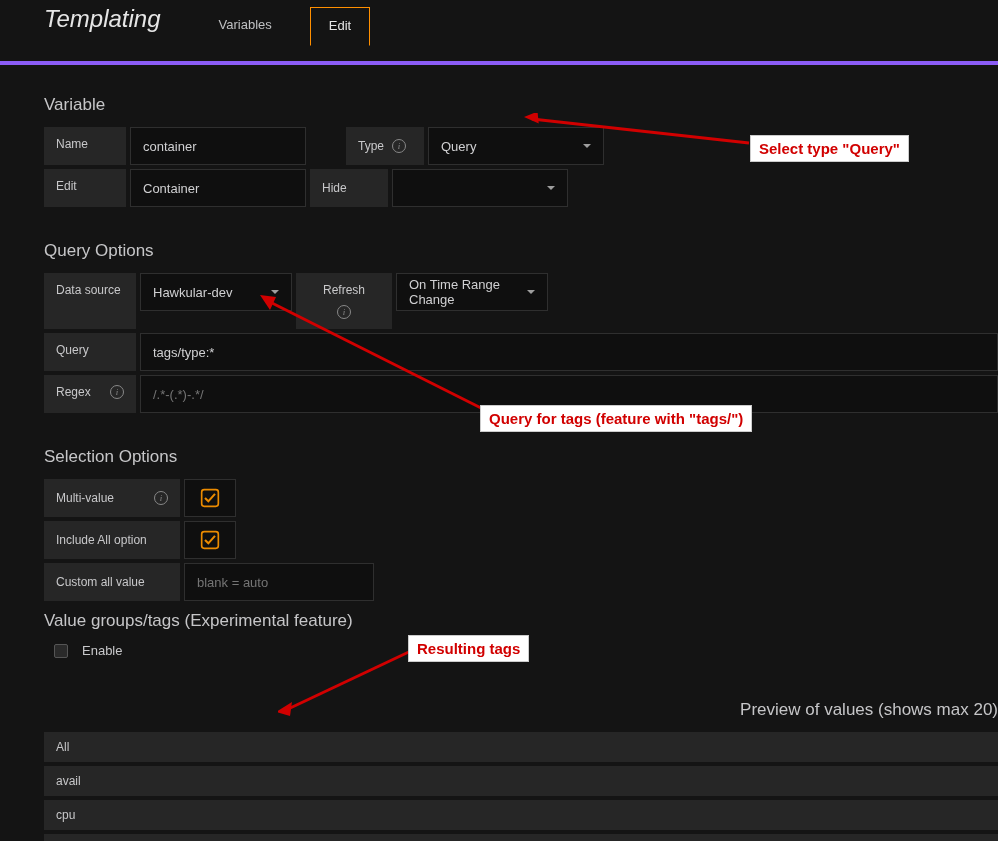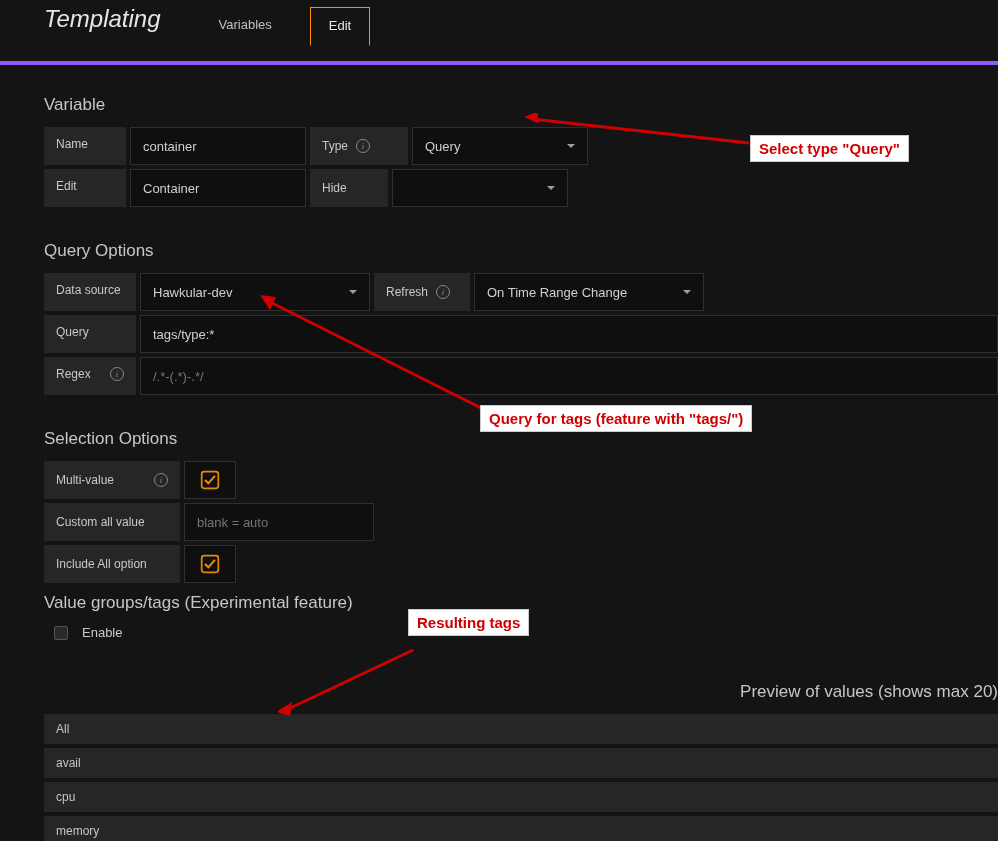--- a/index.html
+++ b/index.html
@@ -78,21 +78,21 @@
   }
   .inp { width: 176px; }
   .sel {
     width: 176px;
     position: relative;
     display: flex;
     align-items: center;
     justify-content: space-between;
     cursor: pointer;
   }
-  .sel-wide { width: 230px; }
+  .sel-wide { width: 152px; }
   .caret {
     width: 0; height: 0;
     border-left: 4px solid transparent;
     border-right: 4px solid transparent;
     border-top: 4px solid #9e9e9e;
   }
   .info-icon {
     display: inline-flex;
     width: 14px; height: 14px;
     border: 1px solid #888;
@@ -204,21 +204,21 @@
 <div class="content">
 
   
   <div class="section-title">Variable</div>
 
   <div class="row">
     <div class="lbl">
         <span>Name</span>
       </div>
     <input class="inp" value="container" style="">
-    <div class="lbl-mid" style="width:98px;">
+    <div class="lbl-mid" style="width:78px;margin-left:36px;">
       <span>Type</span>
       <span class="info-icon">i</span>
     </div>
     <div class="sel">
       <span>Query</span>
       <span class="caret"></span>
     </div>
   </div>
 
   <div class="row">
@@ -239,21 +239,21 @@
   <div class="section-title" style="margin-top:34px;">Query Options</div>
 
   <div class="row">
     <div class="lbl lbl-wide">
         <span>Data source</span>
       </div>
     <div class="sel sel-wide">
       <span>Hawkular-dev</span>
       <span class="caret"></span>
     </div>
-    <div class="lbl-mid" style="width:96px;">
+    <div class="lbl-mid" style="width:96px;flex-direction:column;">
       <span>Refresh</span>
       <span class="info-icon">i</span>
     </div>
     <div class="sel sel-wide">
       <span>On Time Range Change</span>
       <span class="caret"></span>
     </div>
   </div>
 
   <div class="query-row">
@@ -282,35 +282,35 @@
     <div class="checkbox-box">
       <svg class="check-svg" viewBox="0 0 24 24">
         <rect x="2" y="2" width="20" height="20" rx="3" fill="none" stroke="#ec8b00" stroke-width="2"></rect>
         <path d="M6 12 L10 16 L18 7" fill="none" stroke="#ec8b00" stroke-width="2.5"></path>
       </svg>
     </div>
   </div>
 
   <div class="row">
     <div class="sel-opt-lbl">
-      <span>Custom all value</span>
-    </div>
-    <input class="inp-custom" placeholder="blank = auto" style="">
-  </div>
-
-  <div class="row">
-    <div class="sel-opt-lbl">
       <span>Include All option</span>
     </div>
     <div class="checkbox-box">
       <svg class="check-svg" viewBox="0 0 24 24">
         <rect x="2" y="2" width="20" height="20" rx="3" fill="none" stroke="#ec8b00" stroke-width="2"></rect>
         <path d="M6 12 L10 16 L18 7" fill="none" stroke="#ec8b00" stroke-width="2.5"></path>
       </svg>
     </div>
+  </div>
+
+  <div class="row">
+    <div class="sel-opt-lbl">
+      <span>Custom all value</span>
+    </div>
+    <input class="inp-custom" placeholder="blank = auto" style="">
   </div>
 
   
   <div class="section-title" style="">Value groups/tags (Experimental feature)</div>
   <div class="enable-row">
     <div class="small-checkbox"></div>
     <span style="font-size:13px;color:#c8c8ca;">Enable</span>
   </div>
 
   
@@ -330,19 +330,19 @@
     <line x1="225" y1="30" x2="8" y2="6" stroke="#d10000" stroke-width="3"></line>
     <polygon points="0,4 14,0 14,12" fill="#d10000" transform="rotate(-6 0 4)"></polygon>
   </svg>
 
   <div class="annotation" style="top:340px; left:480px;">Query for tags (feature with "tags/")</div>
   <svg class="arrow" style="top:230px; left:260px; width:230px; height:120px;">
     <line x1="225" y1="115" x2="8" y2="6" stroke="#d10000" stroke-width="3"></line>
     <polygon points="0,0 16,2 10,15" fill="#d10000"></polygon>
   </svg>
 
-  <div class="annotation" style="top:544px; left:408px;">Resulting tags</div>
+  <div class="annotation" style="top:570px; left:408px;">Resulting tags</div>
   <svg class="arrow" style="top:583px; left:278px; width:140px; height:70px;">
     <line x1="135" y1="2" x2="8" y2="62" stroke="#d10000" stroke-width="3"></line>
     <polygon points="0,68 16,58 14,72" fill="#d10000" transform="translate(-2,-4)"></polygon>
   </svg>
 
 </div>
 
 </body></html>

